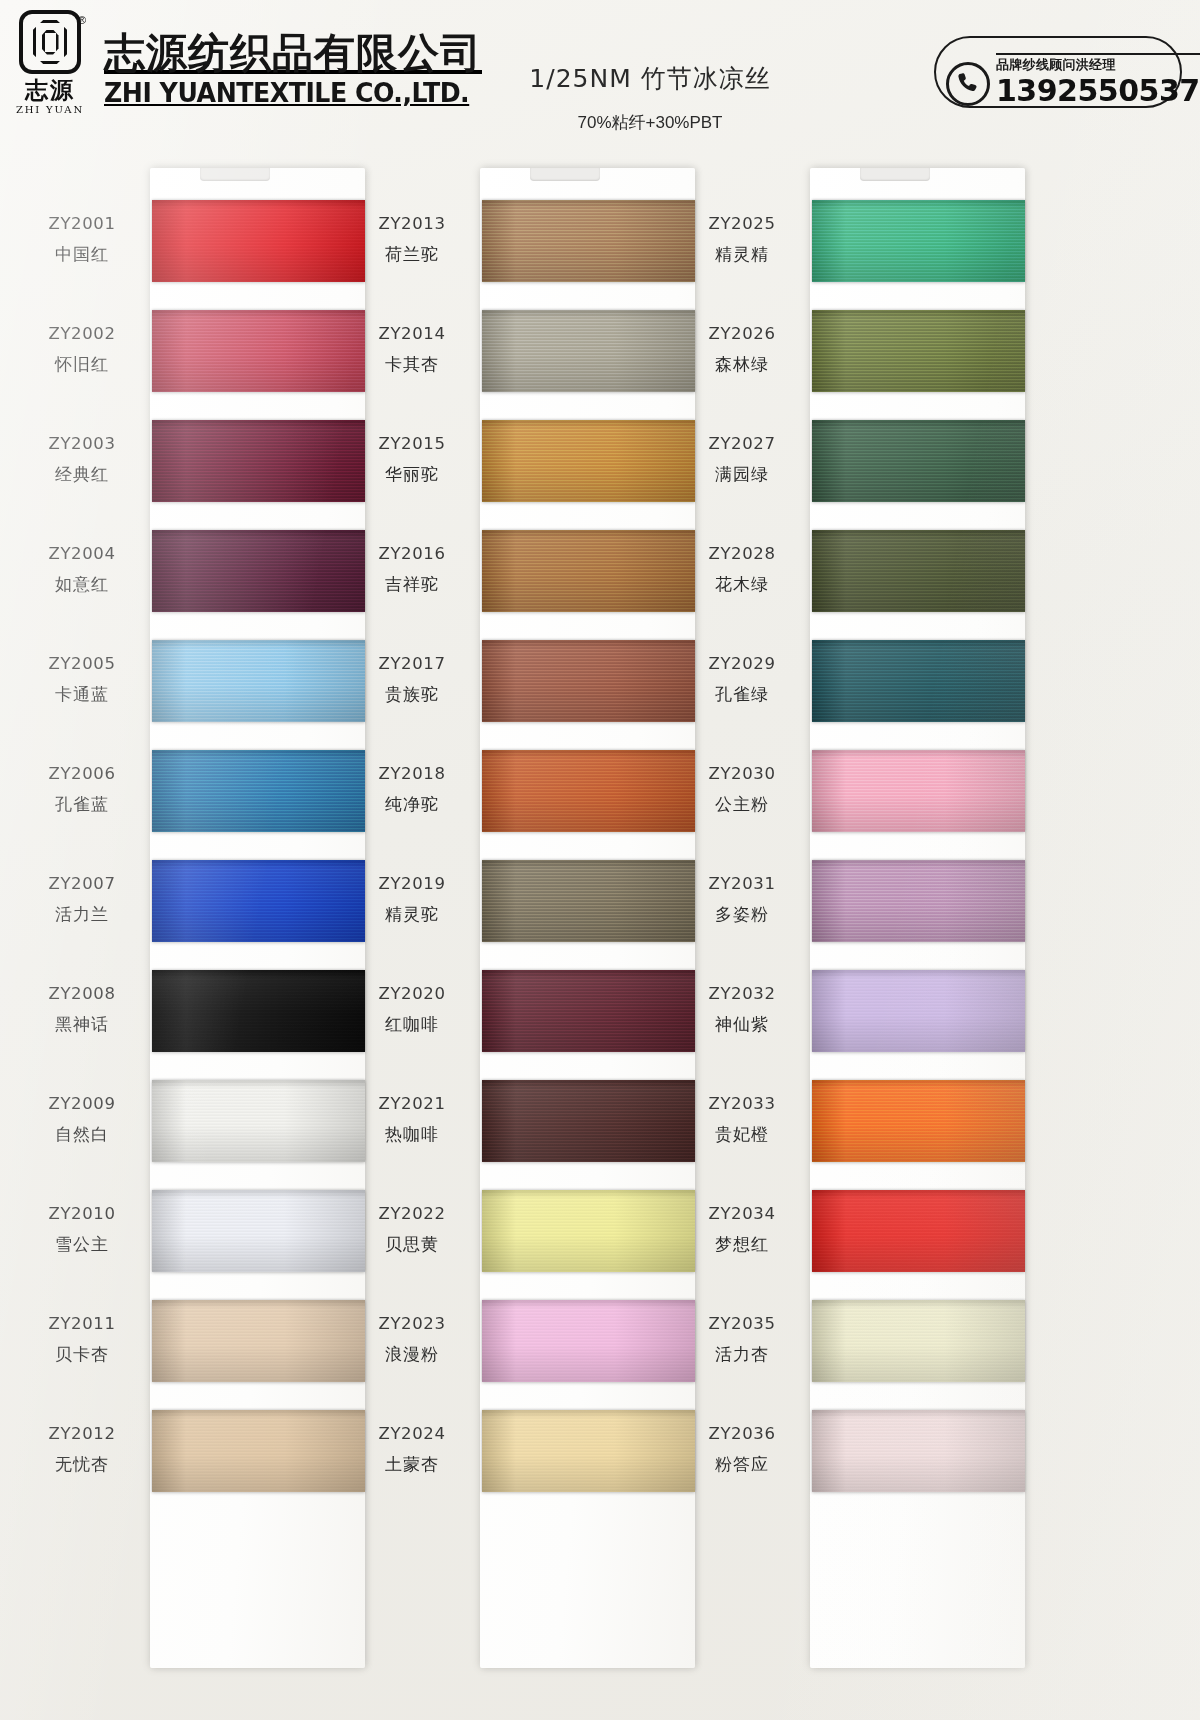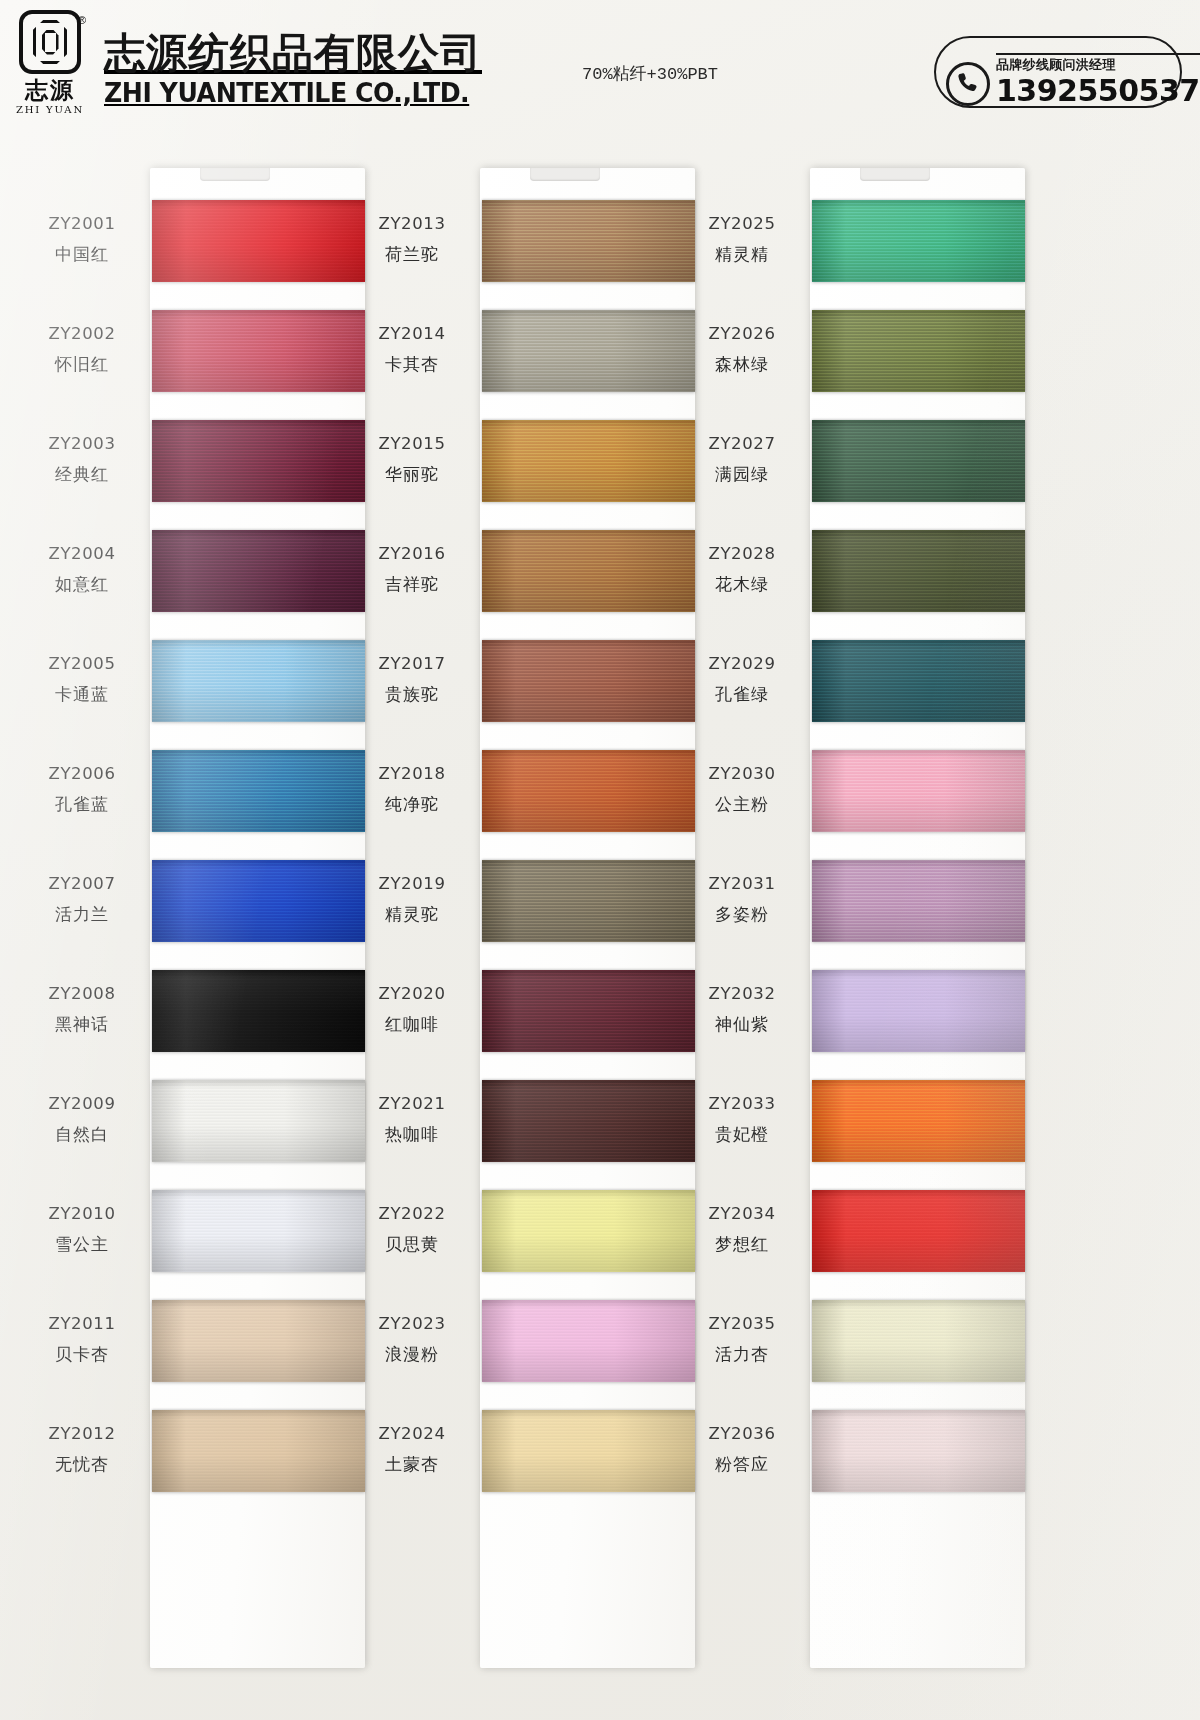--- a/index.html
+++ b/index.html
@@ -85,22 +85,22 @@
 
   #product-block {
     position: absolute; left: 500px; top: 62px;
     text-align: center; width: 300px;
   }
   #product-title {
     font-size: 25px; color: #2a2a2a; letter-spacing: 1px;
     font-family: "DejaVu Sans", sans-serif;
   }
   #product-sub {
-    font-size: 17px; color: #2a2a2a; margin-top: 0;
-    font-family: Liberation Mono, monospace;
+    font-size: 17px; color: #2a2a2a; margin-top: 16px;
+    font-family: Liberation Sans, sans-serif;
   }
 
   #contact-badge {
     position: absolute; right: 18px; top: 36px;
     width: 248px; height: 72px;
     border: 2.5px solid #1a1a1a; border-radius: 36px;
     display: flex; align-items: flex-end;
     background: transparent;
   }
   #phone-icon-wrap {
@@ -221,20 +221,21 @@
         <div class="logo-en">ZHI YUAN</div>
       </div>
 
       <div id="company-names">
         <div id="company-cn">志源纺织品有限公司</div>
         <div id="company-en">ZHI YUANTEXTILE CO.,LTD.</div>
       </div>
     </div>
 
     <div id="product-block">
+      <div id="product-title">1/25NM  竹节冰凉丝</div>
       <div id="product-sub">70%粘纤+30%PBT</div>
     </div>
 
     <div id="contact-badge">
       <div id="phone-icon-wrap">
         <svg viewBox="0 0 24 24" aria-hidden="true">
           <path fill="#1a1a1a" d="M6.6 2.2c.9-.5 2 .1 2.3 1l1 3.1c.2.8-.1 1.6-.8 2l-1 .6c.8 2.3 2.6 4.1 4.9 4.9l.6-1c.4-.7 1.2-1 2-.8l3.1 1c.9.3 1.5 1.4 1 2.3l-1.1 2c-.5.9-1.5 1.3-2.5 1.1C9.6 17.3 4.2 11.9 3.2 5.3 3 4.3 3.4 3.3 4.3 2.8l2.3-.6z"></path>
         </svg>
       </div>
       <div id="contact-text">

